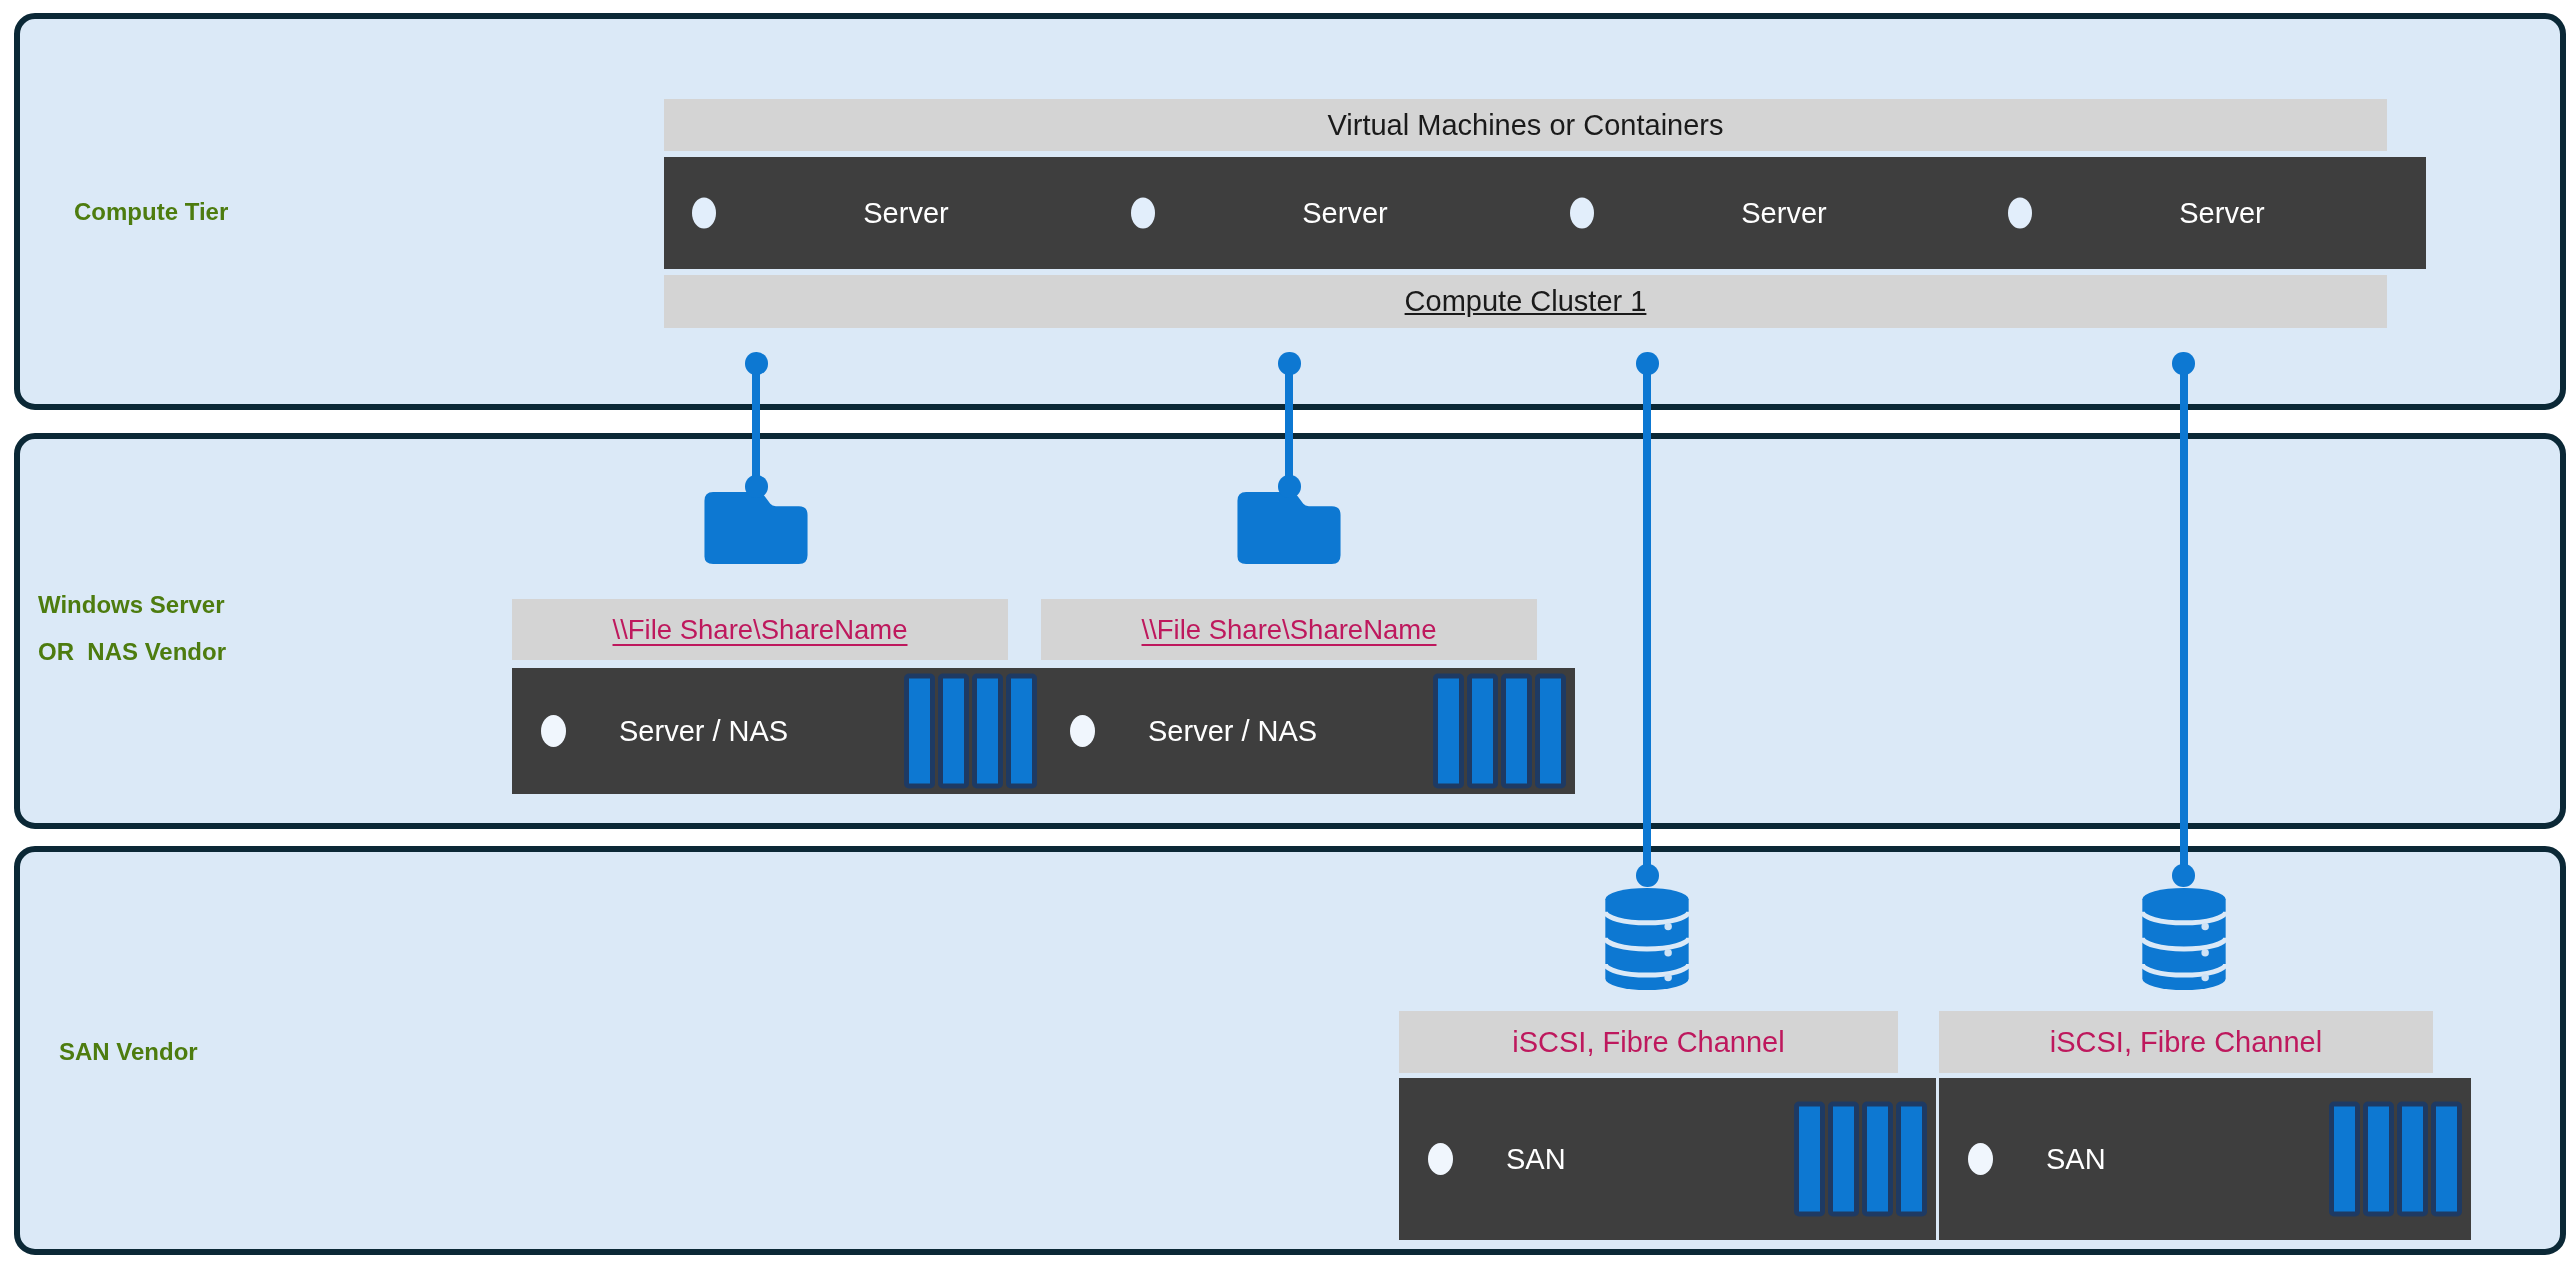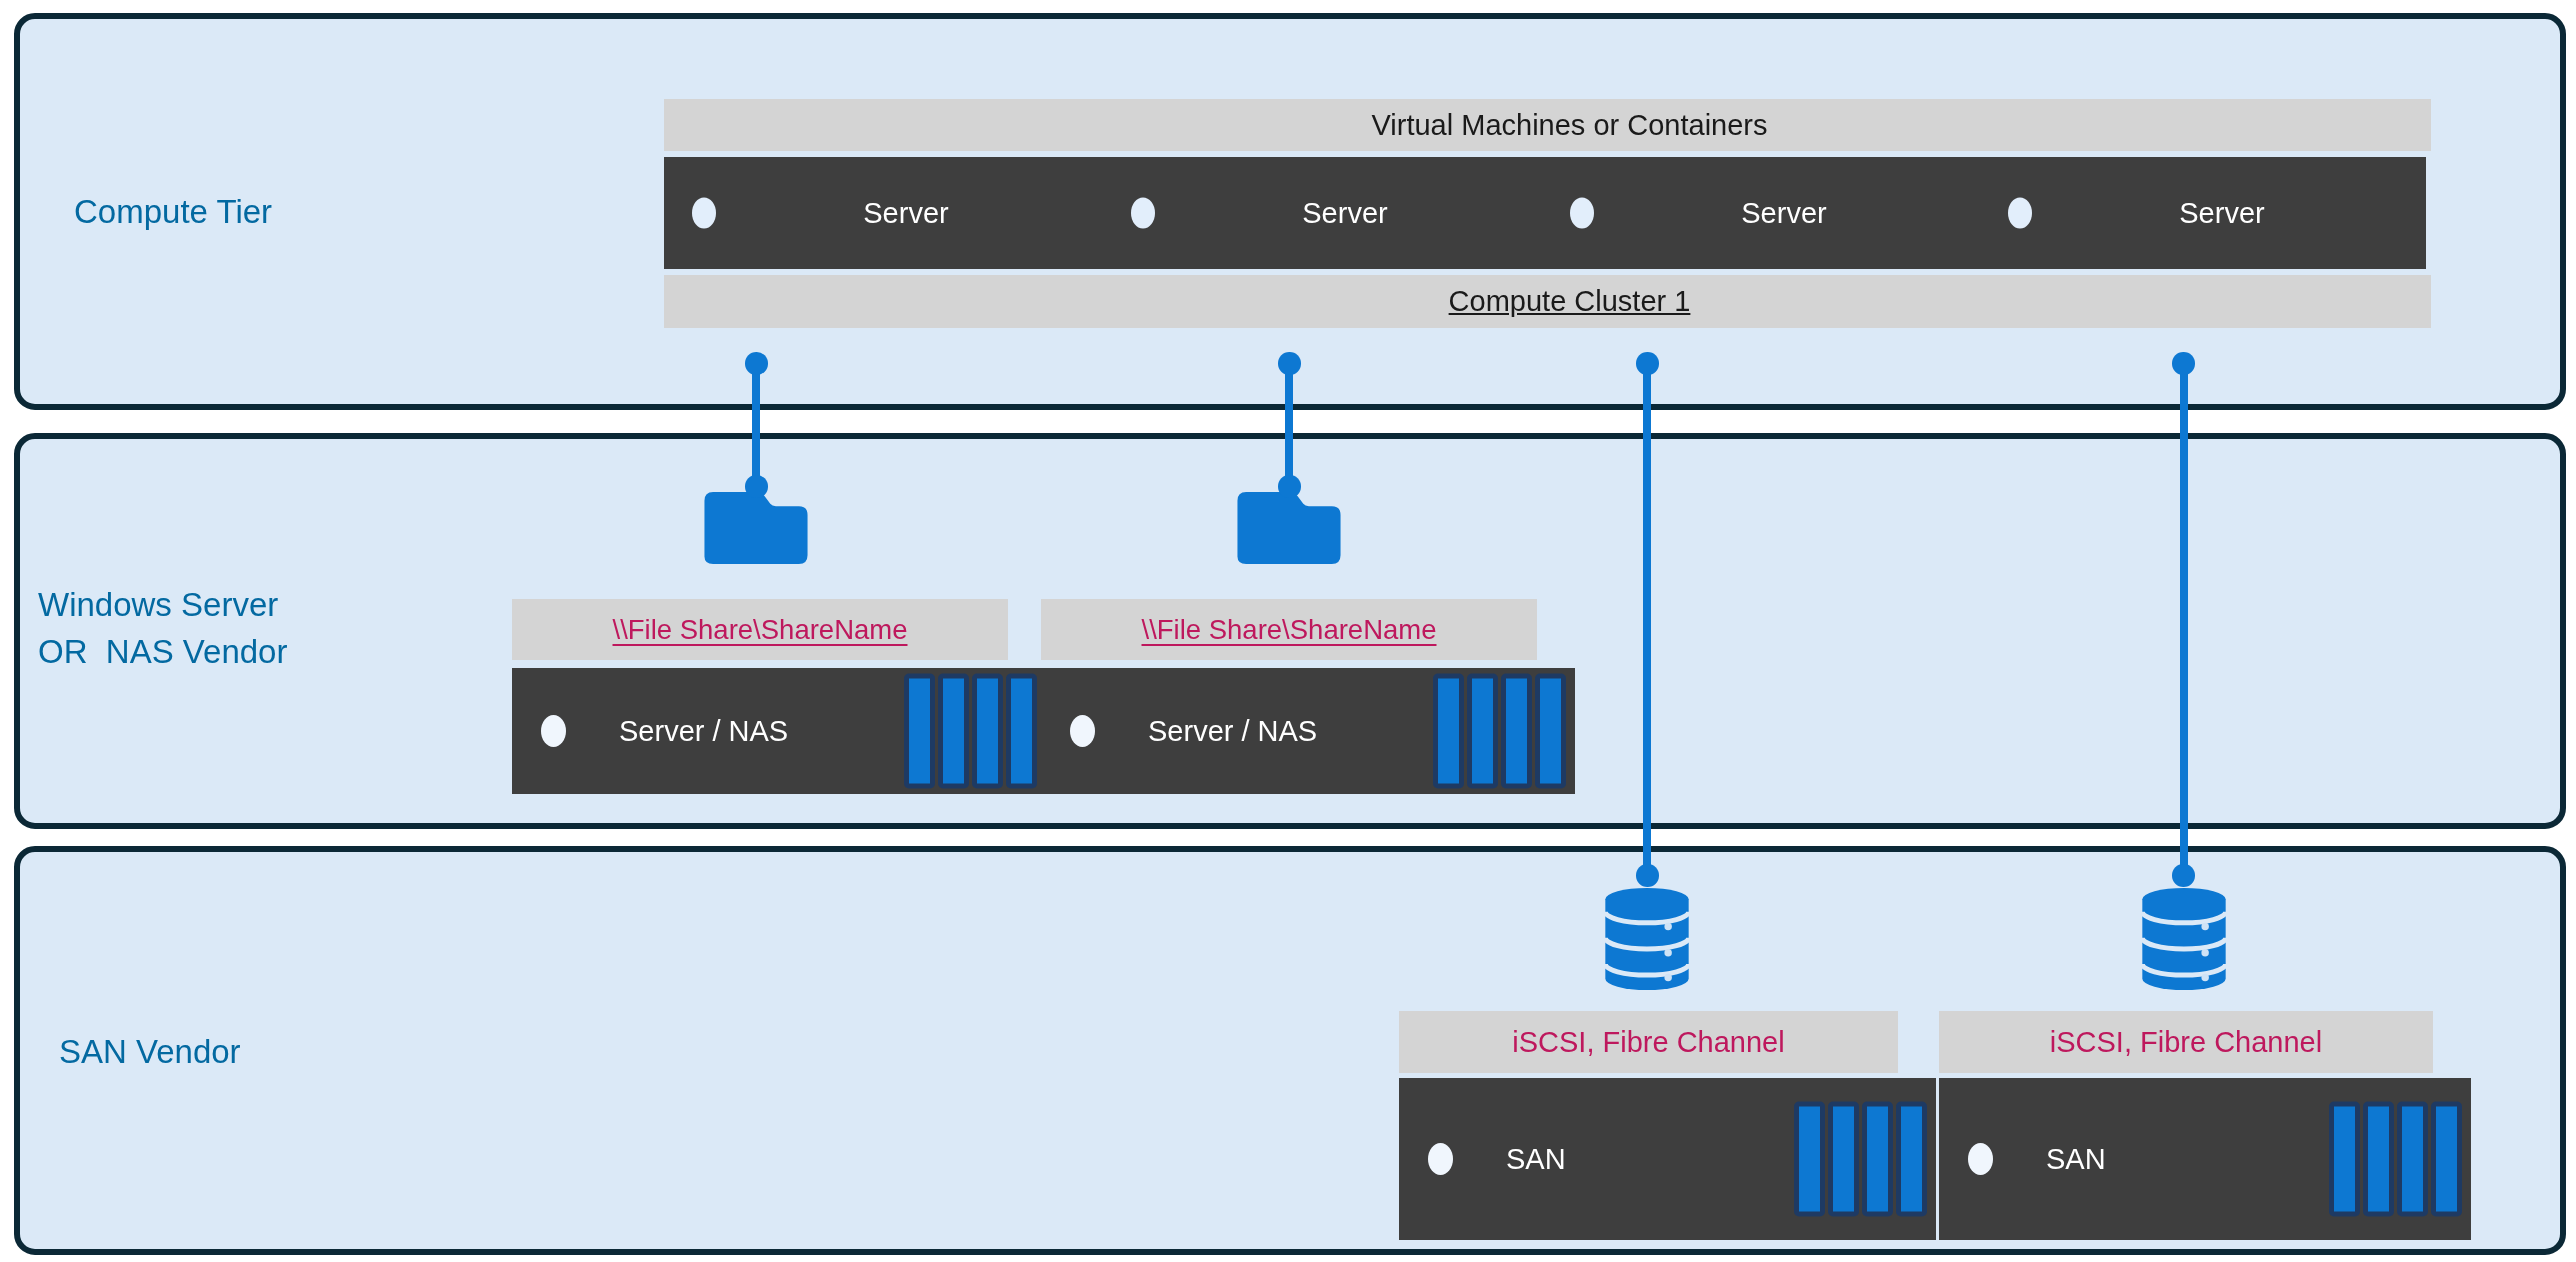--- a/index.html
+++ b/index.html
@@ -9,33 +9,33 @@
   }
   
   .tier{
     position:absolute;left:13.7px;width:2552px;box-sizing:border-box;
     background:#dbe9f7;border:6.2px solid #0b2836;border-radius:21px;
   }
   #tier-compute{top:12.5px;height:397px;}
   #tier-nas{top:433px;height:396px;}
   #tier-san{top:846px;height:409px;}
   .tier-label{
-    position:absolute;font-size:33px;line-height:47px;color:#0369a1;
+    position:absolute;font-size:24px;line-height:47px;color:#4d7c0f;
     white-space:pre-wrap;
+    font-weight:bold;
   }
   #label-compute{left:74px;top:193px;line-height:37px;}
   #label-nas{left:38px;top:581px;}
   #label-san{left:59px;top:1033px;line-height:37px;}
 
   
   .graybar{
     position:absolute;background:#d4d4d4;color:#1a1a1a;
     display:flex;align-items:center;justify-content:center;
     font-size:29px;
-    padding-left:44px;
   }
   #vm-bar{left:664px;top:99px;width:1723px;height:52px;}
   #cluster-bar{left:664px;top:275px;width:1723px;height:53px;text-decoration:underline;}
 
   
   .darkbox{
     position:absolute;background:#3e3e3e;color:#ffffff;
     display:flex;align-items:center;font-size:29px;padding-left:38px;
   }
   .server-box{top:157px;height:112px;width:408px;justify-content:center;}

